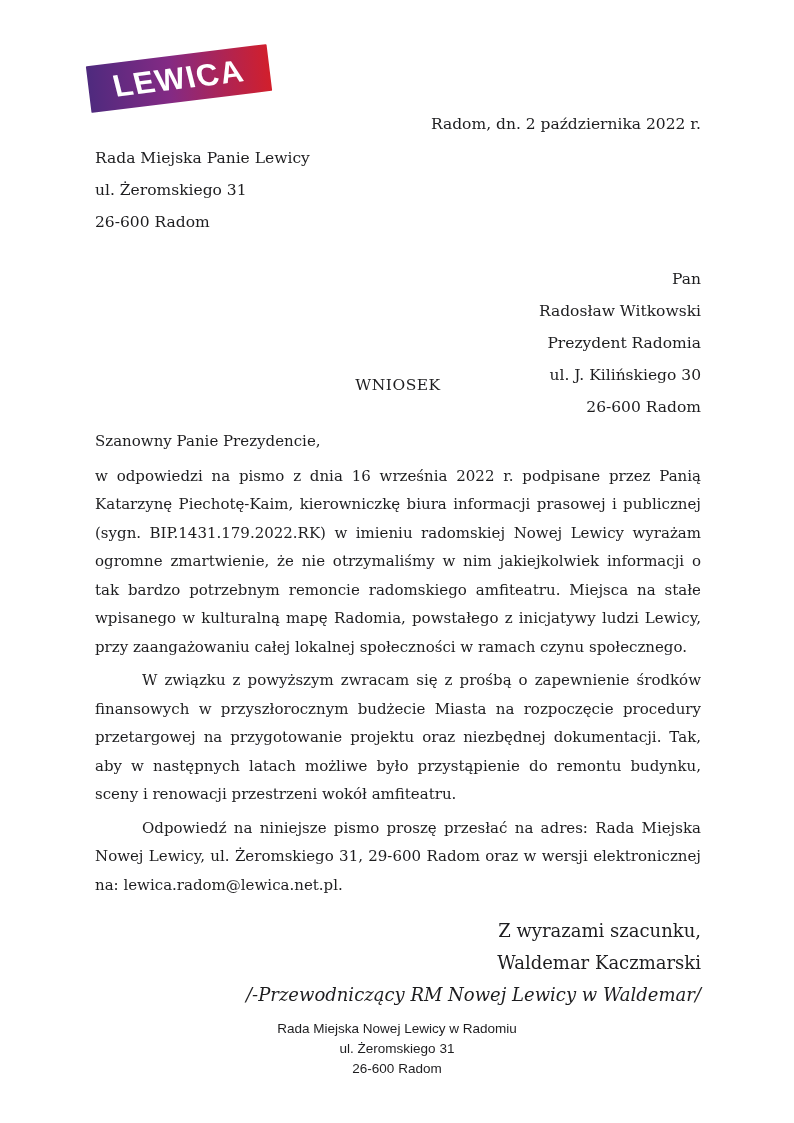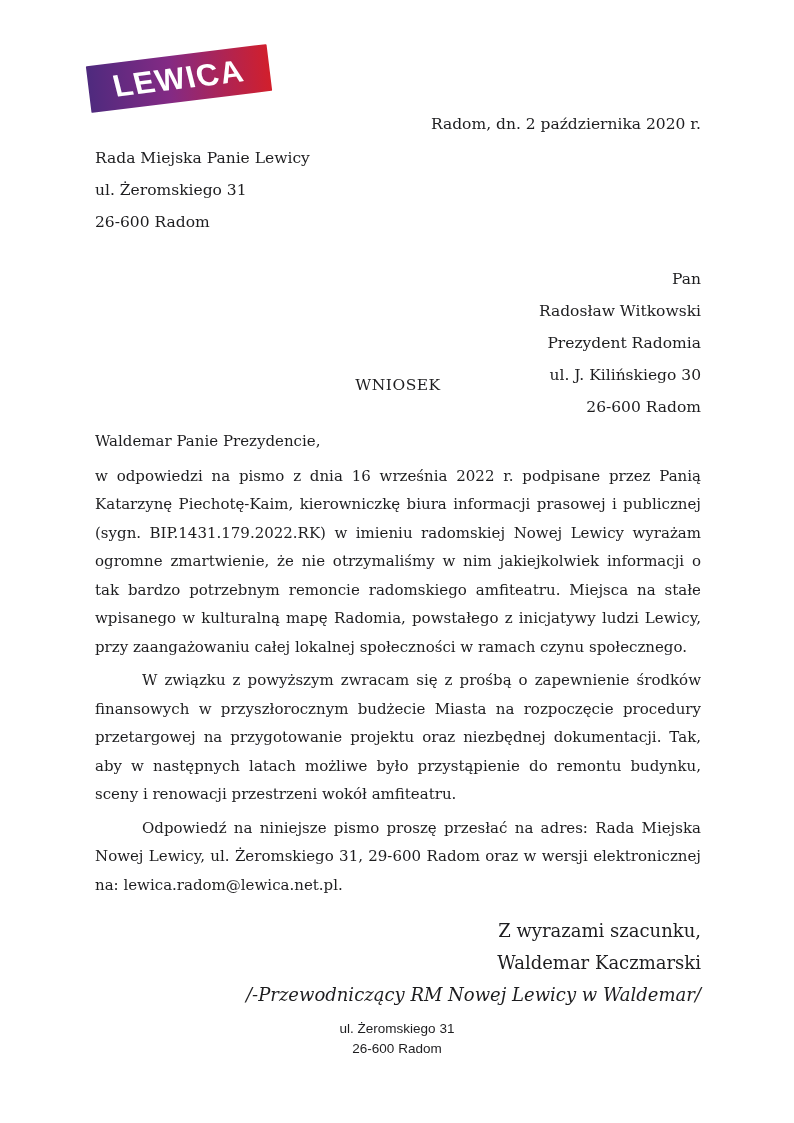--- a/index.html
+++ b/index.html
@@ -40,51 +40,52 @@
 <body>
 
 <div class="page">
 
   <div class="logo" id="logo-banner" style="background: linear-gradient(93deg, rgb(78, 42, 126) 0%, rgb(132, 42, 132) 45%, rgb(210, 31, 43) 100%);">
     <span class="logo-text">LEWICA</span>
   </div>
 
   <div class="content">
 
-    <div class="dateline">Radom, dn. 2 października 2020 r.</div>
+    <div class="dateline">Radom, dn. 2 października 2022 r.</div>
 
     <div class="sender">
       <div>Rada Miejska Panie Lewicy</div>
       <div>ul. Żeromskiego 31</div>
       <div>26-600 Radom</div>
     </div>
 
     <div class="recipient">
       <div>Pan</div>
       <div>Radosław Witkowski</div>
       <div>Prezydent Radomia</div>
       <div>ul. J. Kilińskiego 30</div>
       <div>26-600 Radom</div>
     </div>
 
     <div class="heading">WNIOSEK</div>
 
     <div class="body-block">
-      <p class="salutation">Waldemar Panie Prezydencie,</p>
+      <p class="salutation">Szanowny Panie Prezydencie,</p>
       <p class="para">w odpowiedzi na pismo z dnia 16 września 2022 r. podpisane przez Panią Katarzynę Piechotę-Kaim, kierowniczkę biura informacji prasowej i publicznej (sygn. BIP.1431.179.2022.RK) w imieniu radomskiej Nowej Lewicy wyrażam ogromne zmartwienie, że nie otrzymaliśmy w nim jakiejkolwiek informacji o tak bardzo potrzebnym remoncie radomskiego amfiteatru. Miejsca na stałe wpisanego w kulturalną mapę Radomia, powstałego z inicjatywy ludzi Lewicy, przy zaangażowaniu całej lokalnej społeczności w ramach czynu społecznego.</p>
       <p class="para indent">W związku z powyższym zwracam się z prośbą o zapewnienie środków finansowych w przyszłorocznym budżecie Miasta na rozpoczęcie procedury przetargowej na przygotowanie projektu oraz niezbędnej dokumentacji. Tak, aby w następnych latach możliwe było przystąpienie do remontu budynku, sceny i renowacji przestrzeni wokół amfiteatru.</p>
       <p class="para indent">Odpowiedź na niniejsze pismo proszę przesłać na adres: Rada Miejska Nowej Lewicy, ul. Żeromskiego 31, 29-600 Radom oraz w wersji elektronicznej na: lewica.radom@lewica.net.pl.</p>
 
       <div class="signature">
         <div>Z wyrazami szacunku,</div>
         <div>Waldemar Kaczmarski</div>
         <div class="sig-title">/-Przewodniczący RM Nowej Lewicy w Waldemar/</div>
       </div>
     </div>
 
   </div>
 
   <div class="footer">
+    <div>Rada Miejska Nowej Lewicy w Radomiu</div>
     <div>ul. Żeromskiego 31</div>
     <div>26-600 Radom</div>
   </div>
 
 </div>
 
 </body></html>

